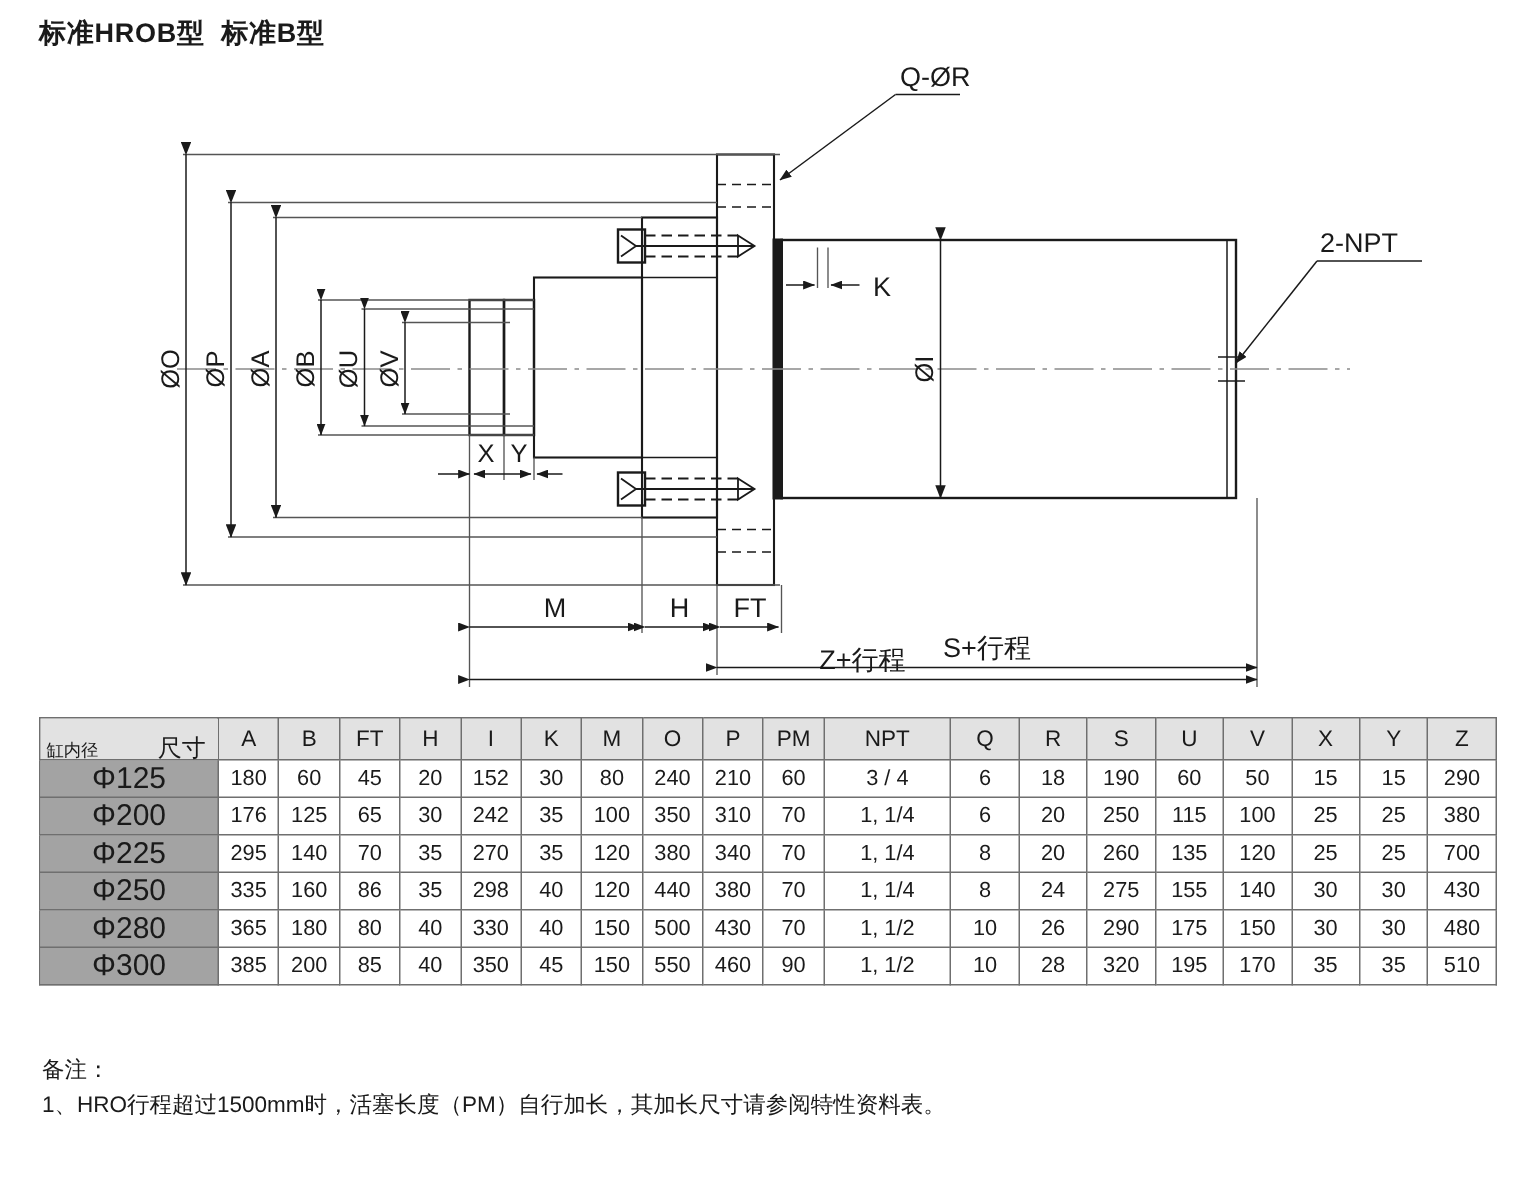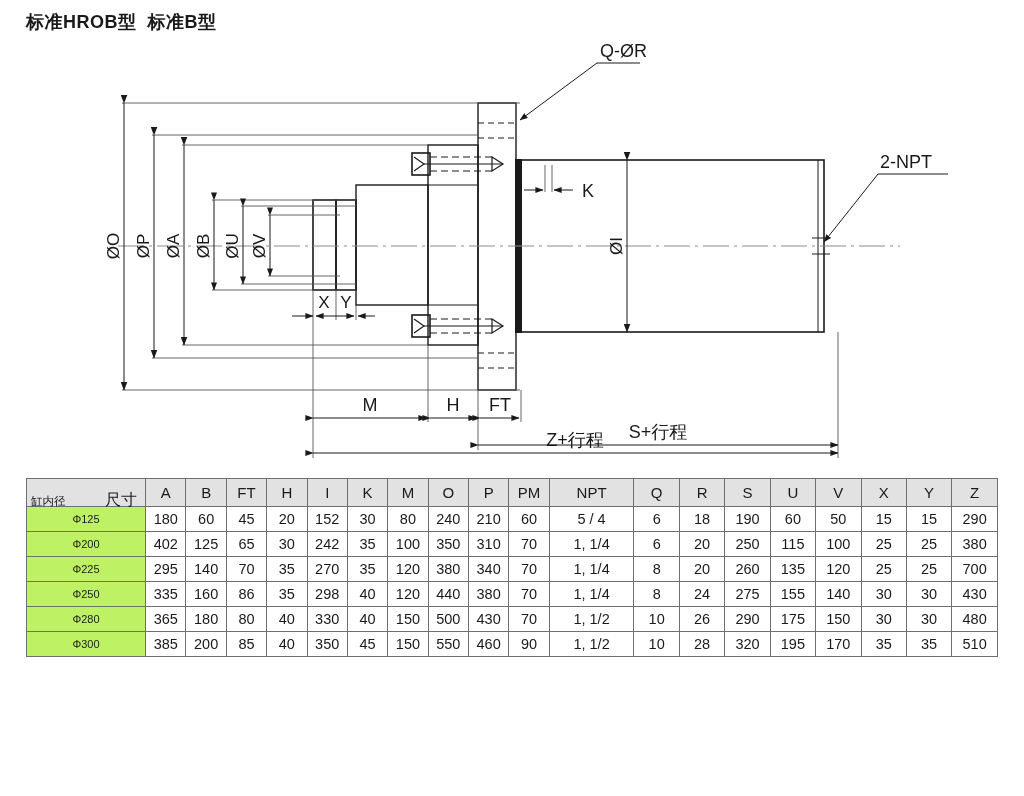--- a/index.html
+++ b/index.html
@@ -56,22 +56,22 @@
     line-height: 24px;
     white-space: nowrap;
   }
   #spec-table thead th {
     background: #e2e2e2;
     font-size: 15px;
     height: 27px;
     line-height: 27px;
   }
   #spec-table tbody td:first-child {
-    background: #bef264;
-    font-size: 11px;
+    background: #a3a3a3;
+    font-size: 20px;
   }
   #spec-table tbody td {
     background: #ffffff;
   }
   
   th.corner {
     position: relative;
     background: #e2e2e2 !important;
     height: 27px;
   }
@@ -341,33 +341,33 @@
         <td>180</td>
         <td>60</td>
         <td>45</td>
         <td>20</td>
         <td>152</td>
         <td>30</td>
         <td>80</td>
         <td>240</td>
         <td>210</td>
         <td>60</td>
-        <td>5 / 4</td>
+        <td>3 / 4</td>
         <td>6</td>
         <td>18</td>
         <td>190</td>
         <td>60</td>
         <td>50</td>
         <td>15</td>
         <td>15</td>
         <td>290</td>
       </tr>
       <tr>
         <td>Φ200</td>
-        <td>402</td>
+        <td>176</td>
         <td>125</td>
         <td>65</td>
         <td>30</td>
         <td>242</td>
         <td>35</td>
         <td>100</td>
         <td>350</td>
         <td>310</td>
         <td>70</td>
         <td>1, 1/4</td>
@@ -465,13 +465,15 @@
         <td>195</td>
         <td>170</td>
         <td>35</td>
         <td>35</td>
         <td>510</td>
       </tr>
     </tbody>
 </table>
 
 <div id="notes">
+  <div>备注：</div>
+  <div>1、HRO行程超过1500mm时，活塞长度（PM）自行加长，其加长尺寸请参阅特性资料表。</div>
 </div>
 
 </body></html>

